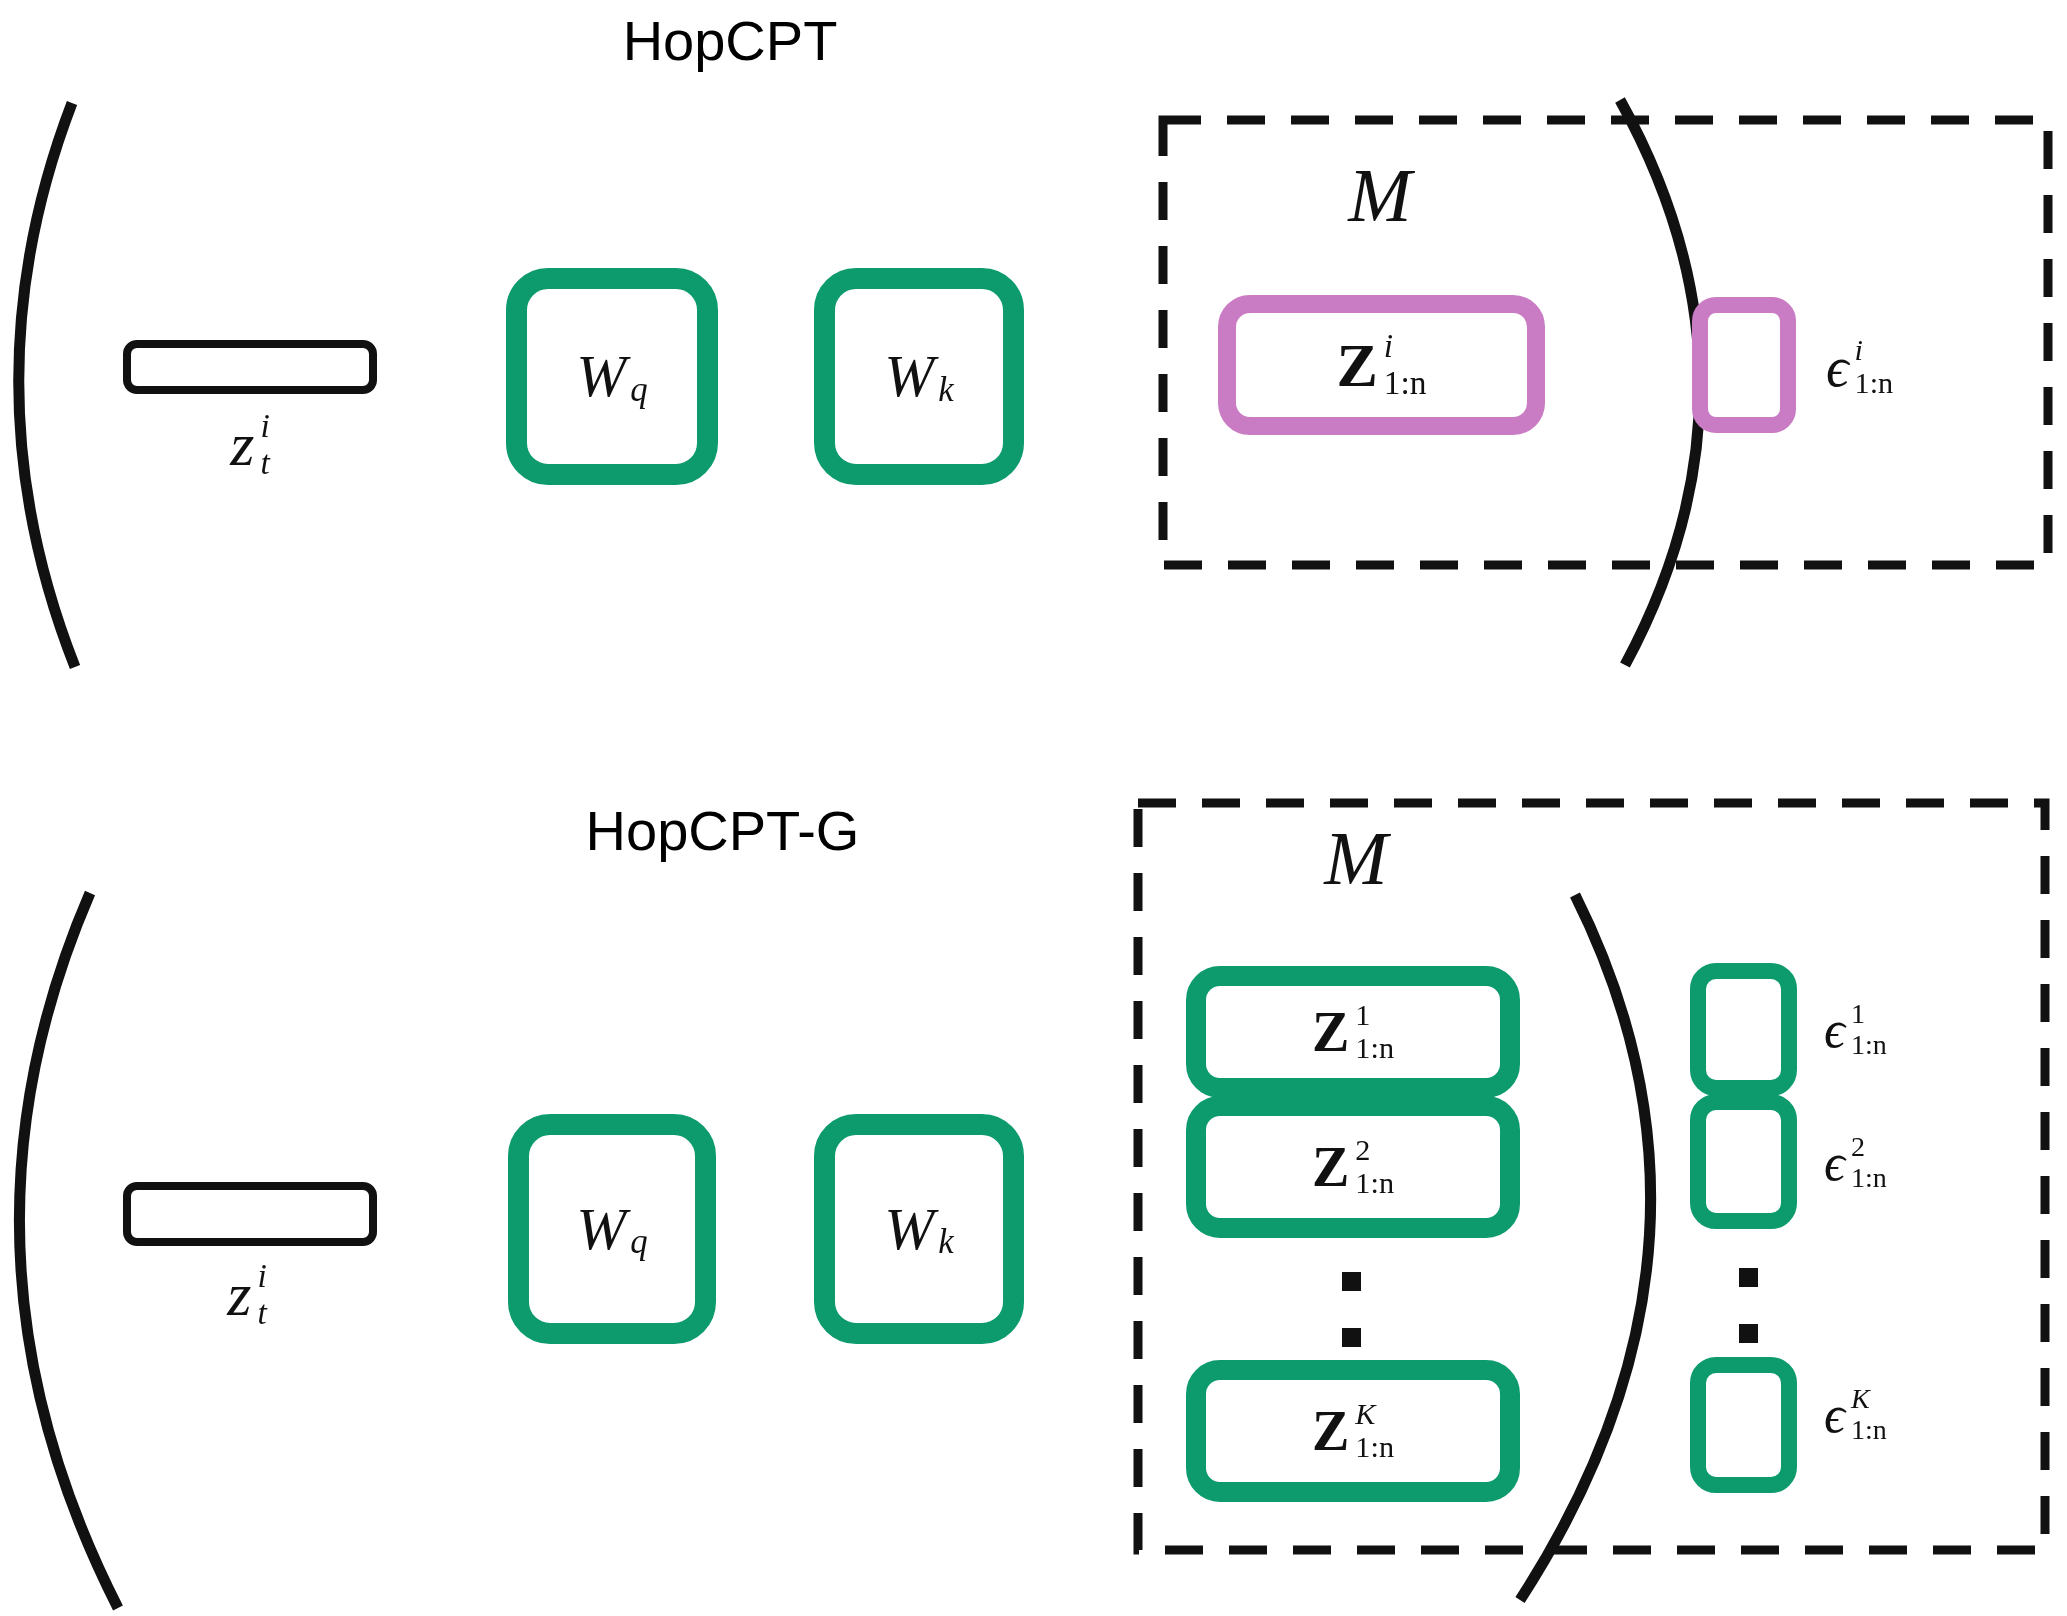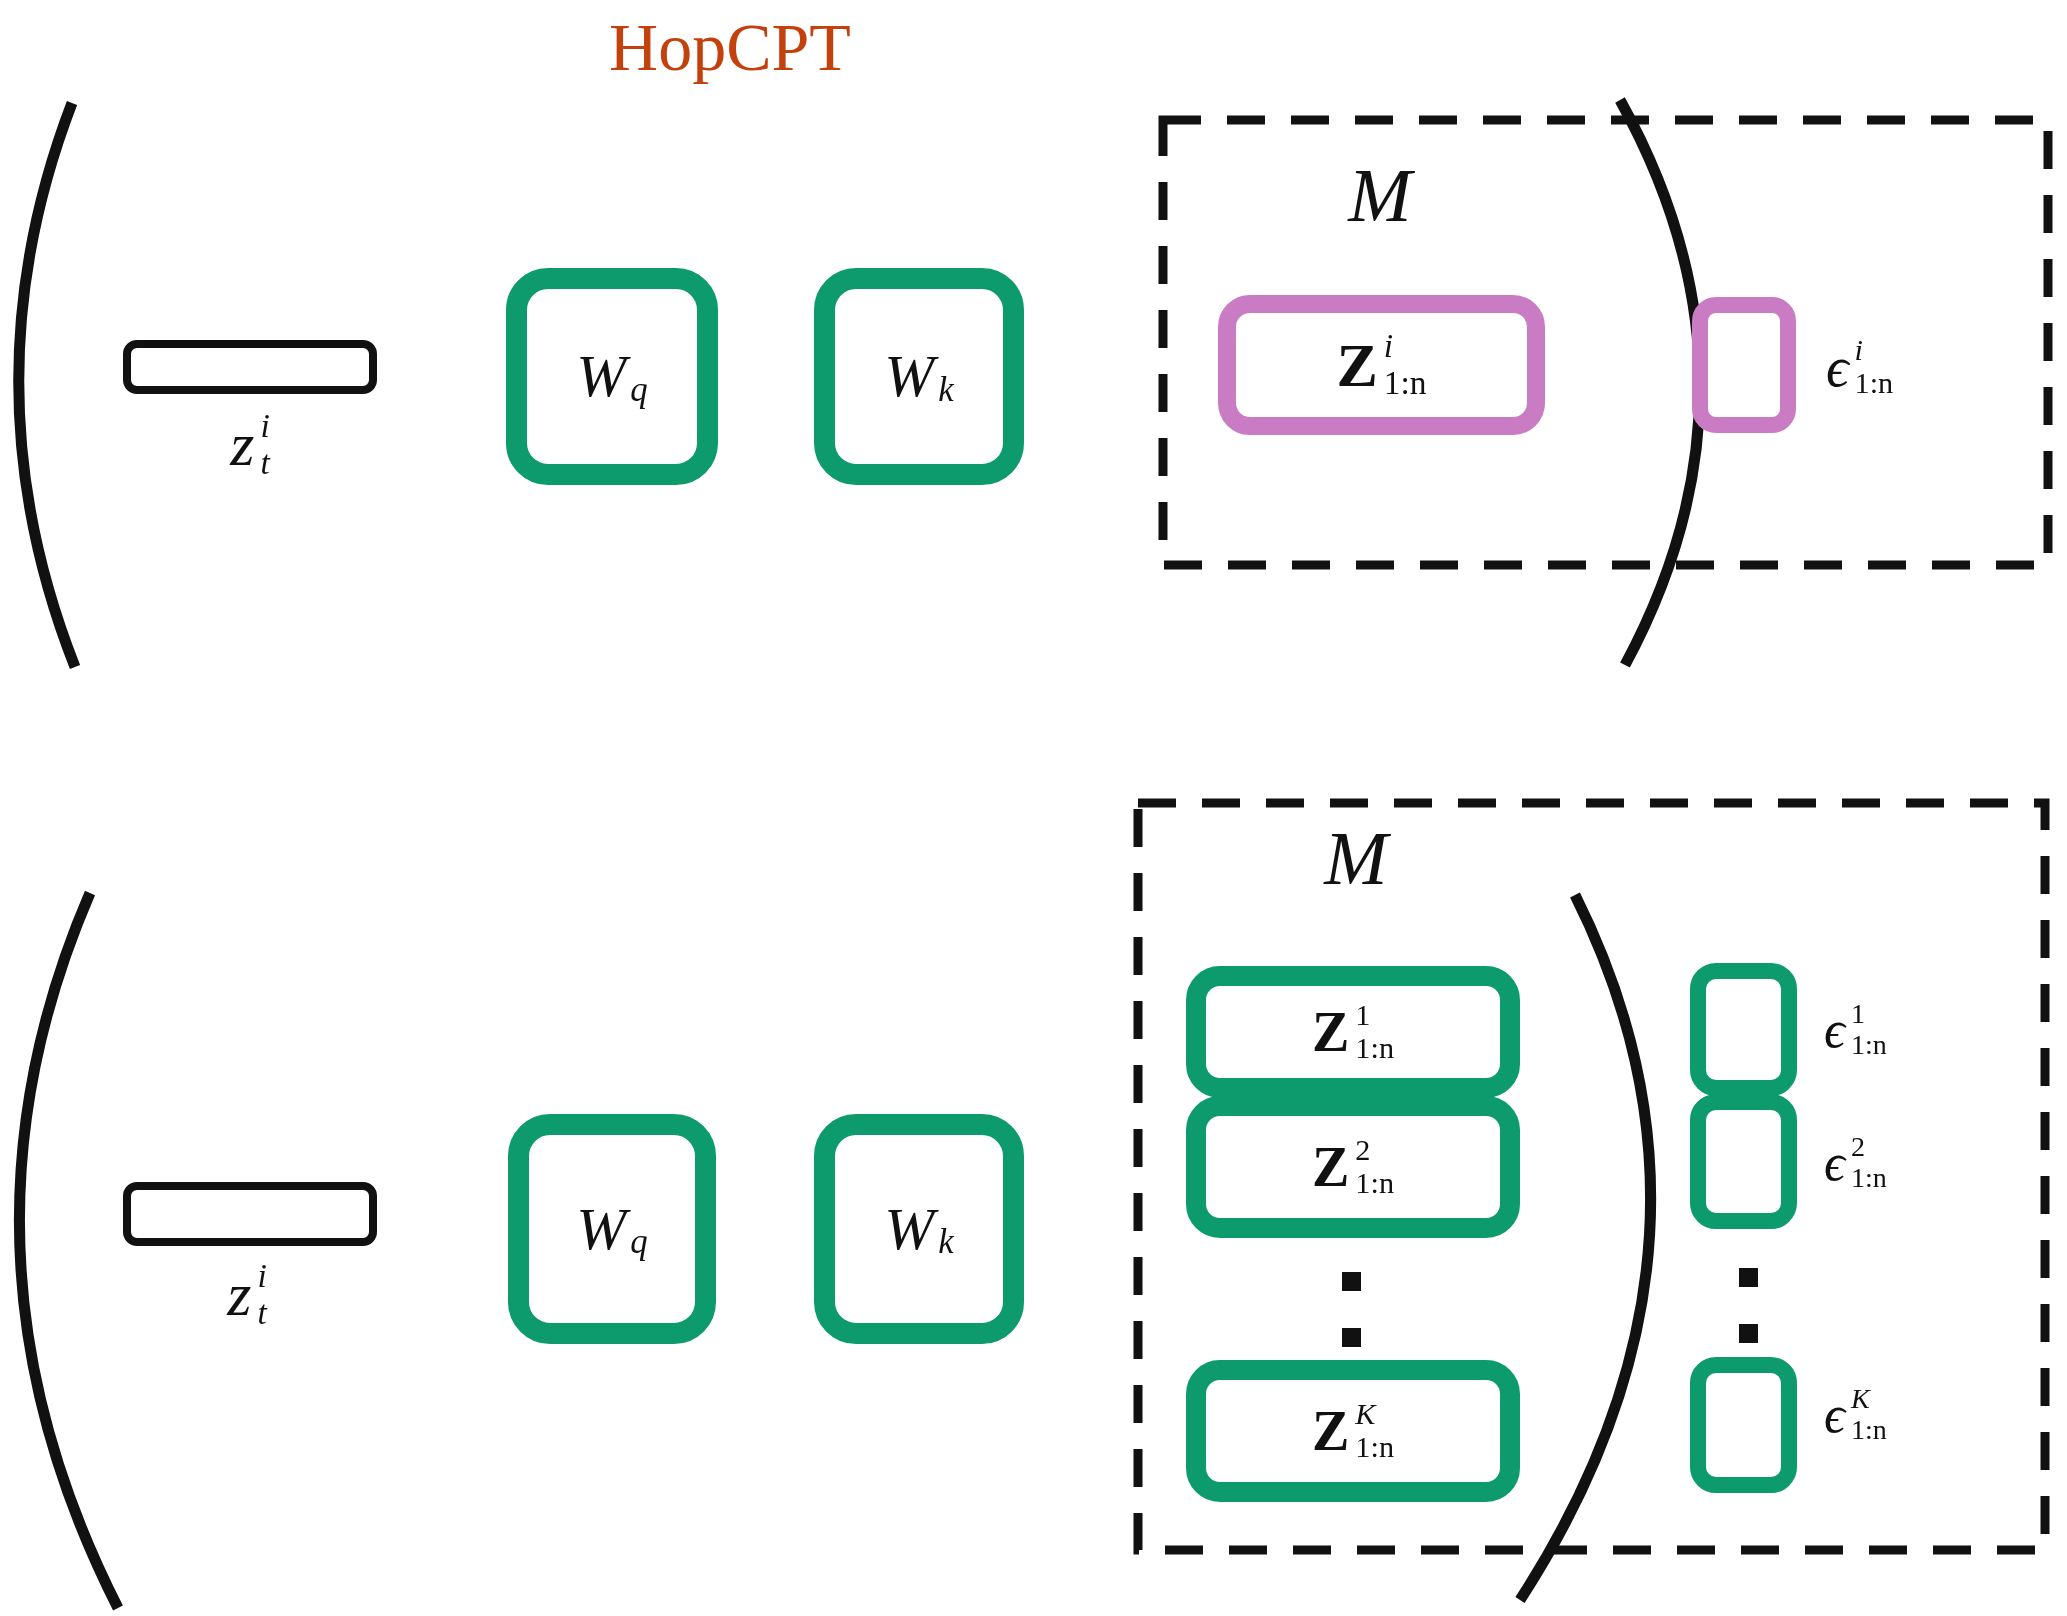--- a/index.html
+++ b/index.html
@@ -7,22 +7,22 @@
     position:relative;
     width:2067px;height:1616px;
     background:#ffffff;
     font-family:"Liberation Serif","DejaVu Serif",serif;
     overflow:hidden;
   }
   #bg-svg{position:absolute;left:0;top:0;z-index:1;}
   .abs{position:absolute;z-index:2;}
   .box{box-sizing:border-box;background:#ffffff;}
   .title{
-    font-size:68px;color:#c2410c;text-align:center;
-    font-family:Liberation Serif, serif;
+    font-size:56px;color:#000000;text-align:center;
+    font-family:Liberation Sans, sans-serif;
     white-space:nowrap;
   }
   .mlabel{
     display:inline-flex;align-items:center;
     font-style:italic;color:#111;white-space:nowrap;
   }
   .mstack{
     display:inline-flex;flex-direction:column;justify-content:center;
     text-align:left;font-size:0.54em;line-height:1.1;margin-left:6px;
     font-style:italic;
@@ -90,20 +90,21 @@
 
   <div class="abs box" style="left:1692px;top:297px;width:104px;height:136px;border:16px solid #c97bc3;border-radius:24px;"></div>
   <div class="abs mlabel" style="left:1826px;top:297px;height:140px;font-size:56px;">
     <span>ϵ</span>
     <span class="mstack" style="font-style:normal;">
       <span style="font-style:italic;">i</span>
       <span style="font-style:normal;">1:n</span>
     </span>
   </div>
 
+  <div class="abs title" style="left:450px;top:798px;width:545px;">HopCPT-G</div>
 
   <div class="abs box" style="left:123px;top:1182px;width:254px;height:64px;border:8px solid #111;border-radius:14px;"></div>
   <div class="abs mlabel" style="left:147px;top:1258px;width:200px;justify-content:center;font-size:62px;">
     <span>z</span>
     <span class="mstack">
       <span>i</span>
       <span>t</span>
     </span>
   </div>
 

